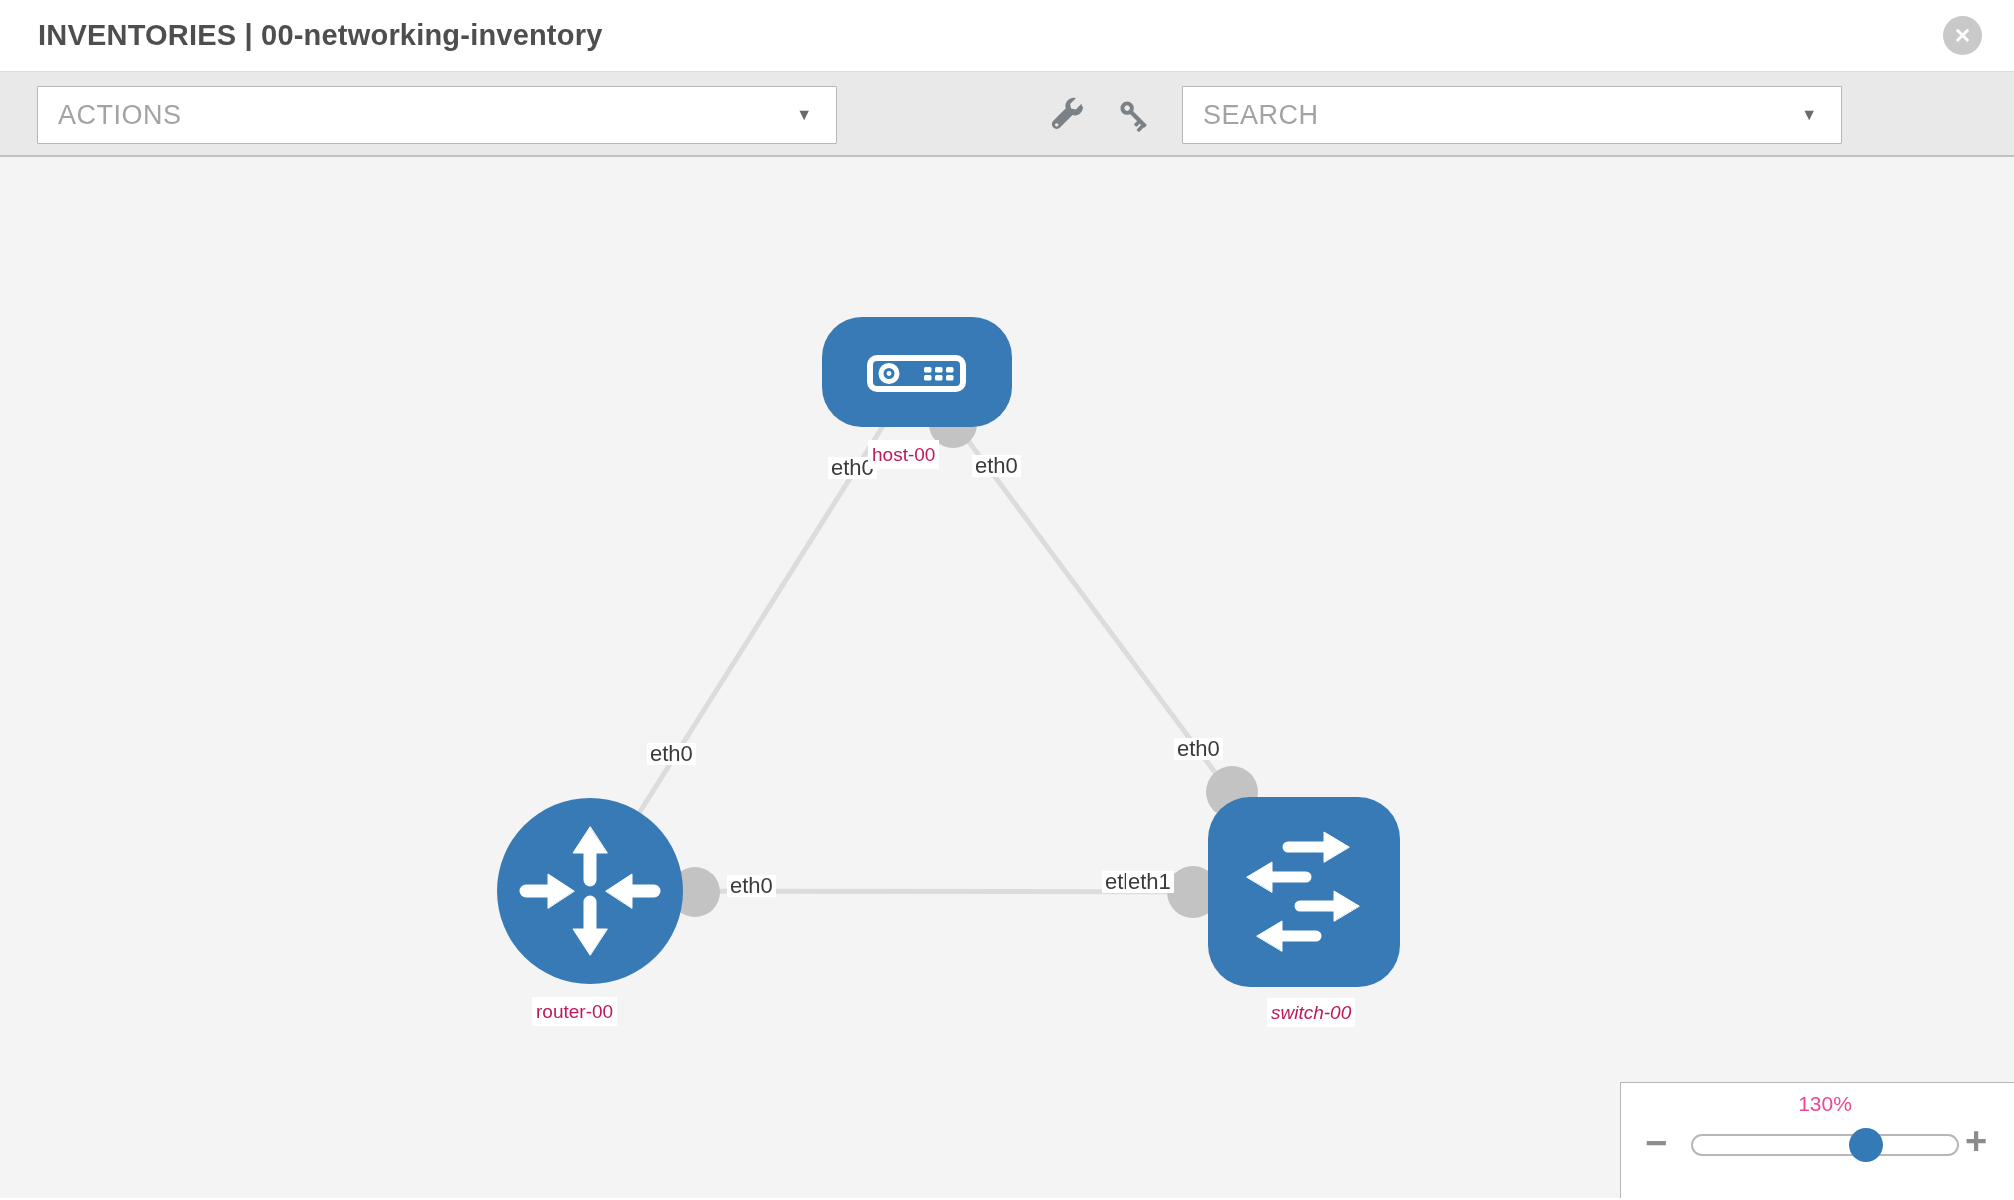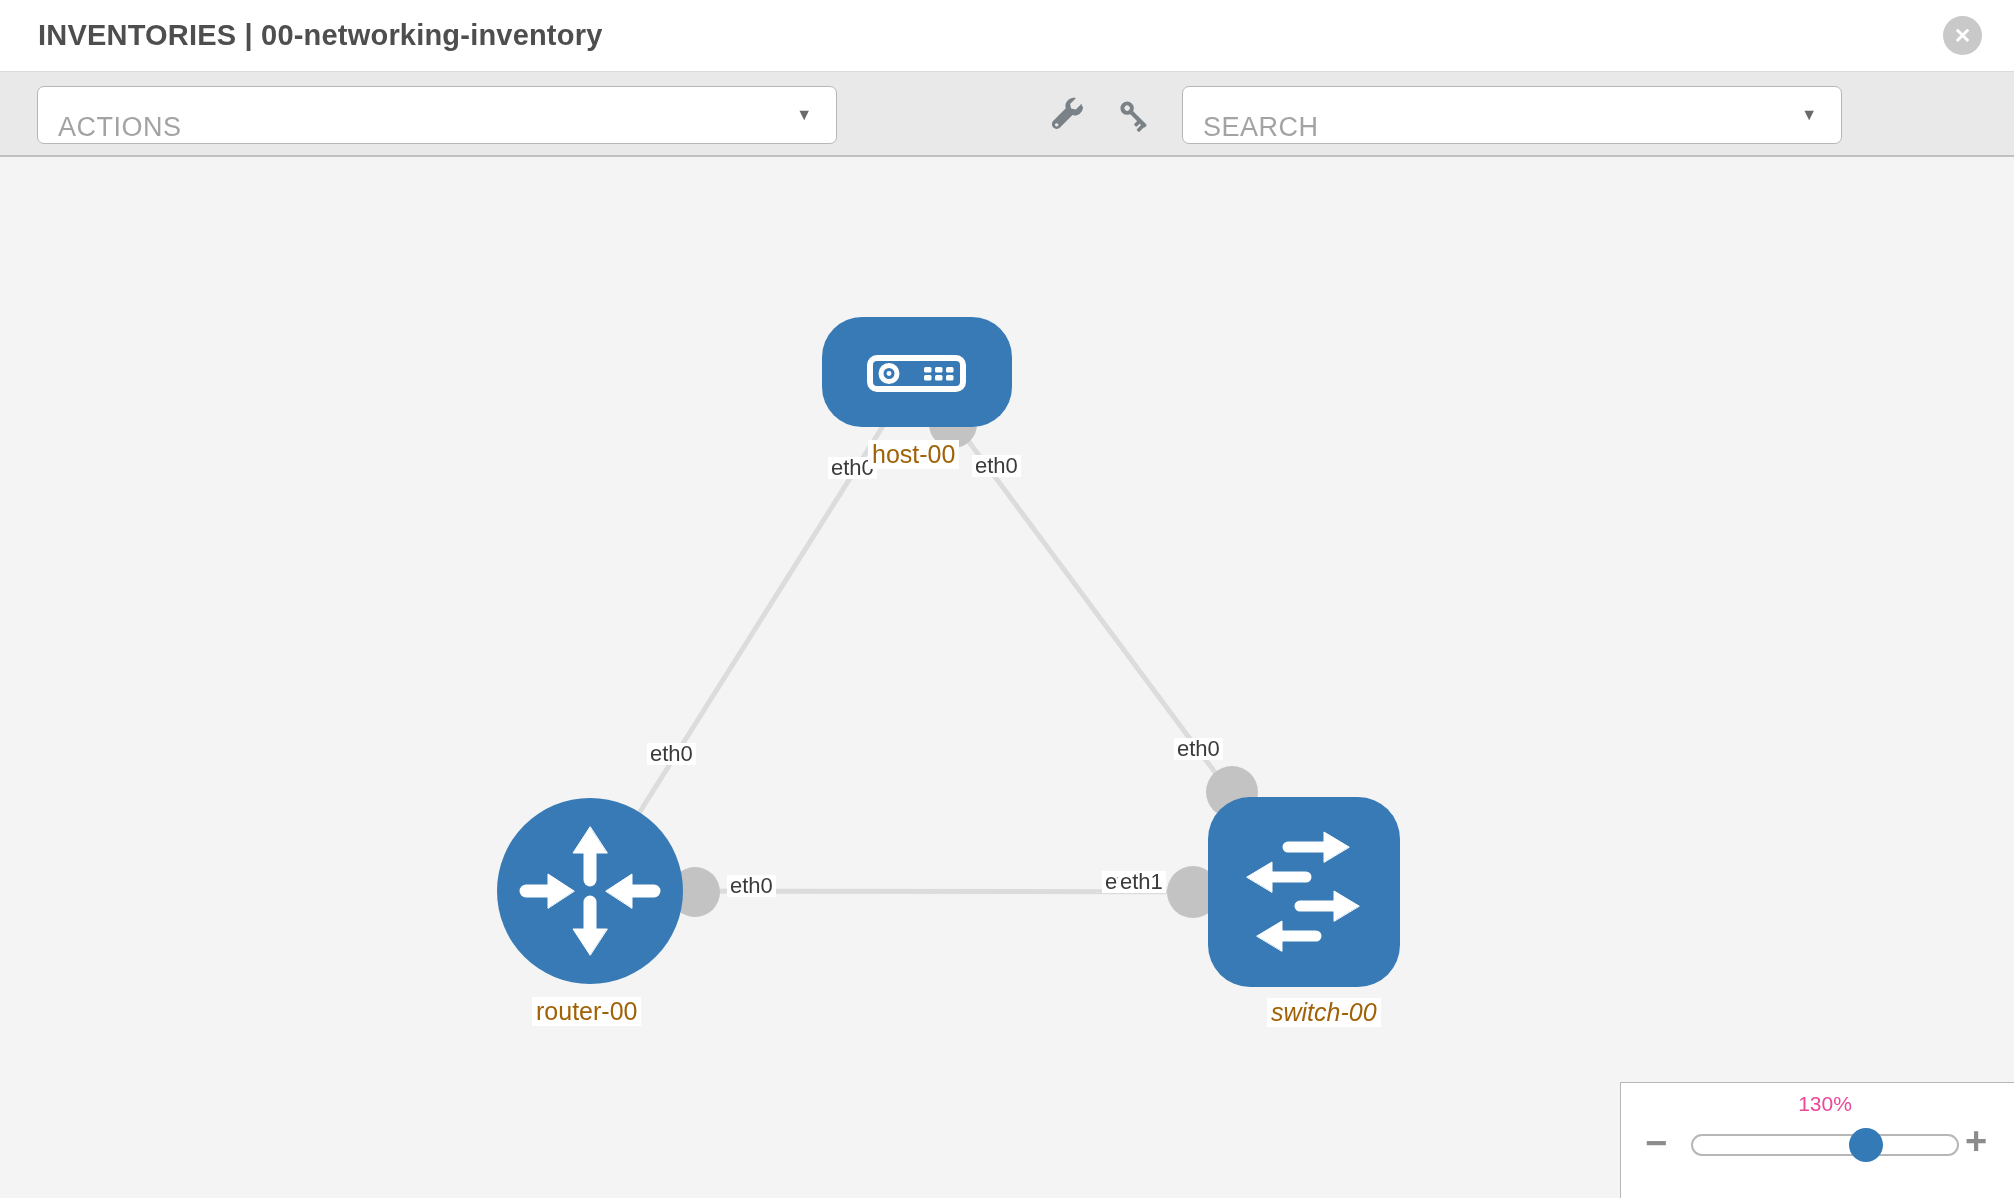--- a/index.html
+++ b/index.html
@@ -12,21 +12,21 @@
     color:#4e4e4e; letter-spacing:0.2px; white-space:nowrap; }
   .close-btn { position:absolute; left:1943px; top:16px; width:39px; height:39px;
     border-radius:50%; background:#c9c9c9; color:#ffffff; display:flex;
     align-items:center; justify-content:center; font-size:21px; font-weight:700;
     cursor:pointer; user-select:none; }
 
   
   .toolbar { position:relative; width:2014px; height:86px; background:#e9e9e9;
     border-top:1px solid #dcdcdc; border-bottom:2px solid #c0c0c0; }
   .dropdown { position:absolute; top:14px; height:58px; background:#ffffff;
-    border:1px solid #b7b7b7; border-radius:7px; display:flex; align-items:flex-end;
+    border:1px solid #b7b7b7; border-radius:1px; display:flex; align-items:center;
     padding:0 20px; cursor:pointer; }
   .dropdown .ph { font-size:27px; color:#a3a3a3; letter-spacing:0.5px; }
   .dropdown .caret { position:absolute; right:24px; top:50%; transform:translateY(-50%);
     font-size:16px; color:#6a6a6a; }
   .dd-actions { left:37px; width:800px; }
   .dd-search  { left:1182px; width:660px; }
   .tool-icon { position:absolute; top:25px; width:37px; height:37px; cursor:pointer; }
   .tool-icon svg { width:100%; height:100%; }
   .ti-wrench { left:1048px; }
   .ti-key    { left:1116px; }
@@ -35,25 +35,25 @@
   .canvas { position:relative; width:2014px; height:1041px; background:#f4f4f4; overflow:hidden; }
   .canvas svg.topo { position:absolute; left:0; top:0; }
   .link { stroke:#dcdcdc; stroke-width:5; }
   .connector { fill:#c3c3c3; }
   .node-fill { fill:#377ab5; }
   .icon-stroke { stroke:#ffffff; fill:none; }
   .icon-fill { fill:#ffffff; }
 
   .if-label { position:absolute; background:#ffffff; color:#3a3a3a; font-size:22px;
     line-height:22px; padding:0 3px; white-space:nowrap; }
-  .node-label { position:absolute; background:#ffffff; color:#a16207; font-size:25px;
+  .node-label { position:absolute; background:#ffffff; color:#be185d; font-size:19px;
     line-height:29px; padding:0 4px; white-space:nowrap; }
   .overlap-wrap { position:absolute; left:1102px; top:714px; width:70px; height:24px; }
   .overlap-wrap .under { position:absolute; left:0; top:0; }
-  .overlap-wrap .over  { position:absolute; left:16px; top:0; padding-left:2px; }
+  .overlap-wrap .over  { position:absolute; left:24px; top:0; padding-left:2px; }
 
   
   .zoom-panel { position:absolute; left:1620px; top:925px; width:400px; height:120px;
     background:#ffffff; border:1px solid #b7b7b7; }
   .zoom-level { position:absolute; left:70px; top:9px; width:268px; text-align:center;
     font-size:21px; color:#ec4899; }
   .zoom-btn { position:absolute; font-size:38px; font-weight:700; color:#8c8c8c;
     line-height:38px; cursor:pointer; user-select:none; }
   .zoom-minus { left:24px; top:41px; }
   .zoom-plus  { left:344px; top:39px; }

